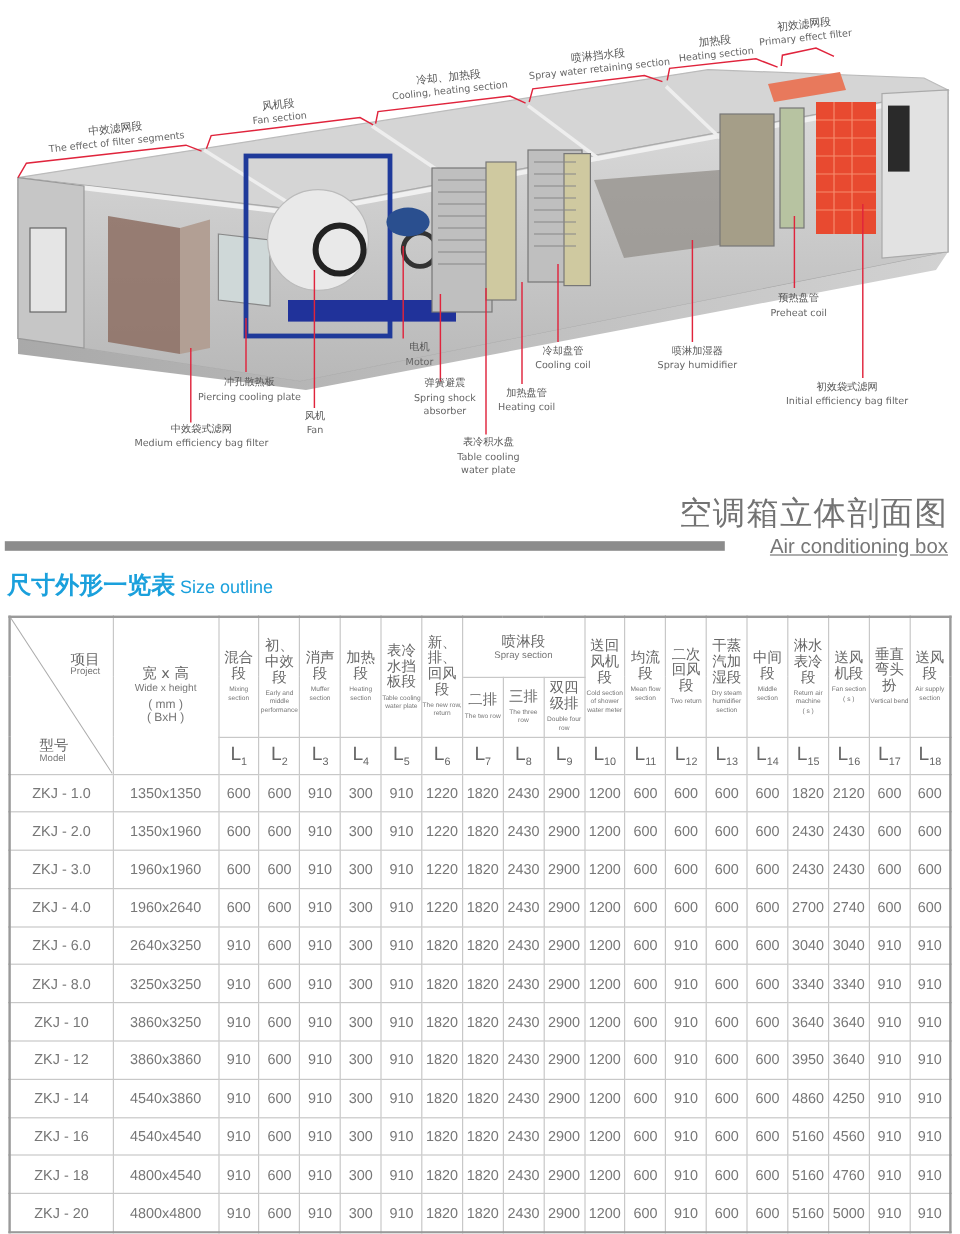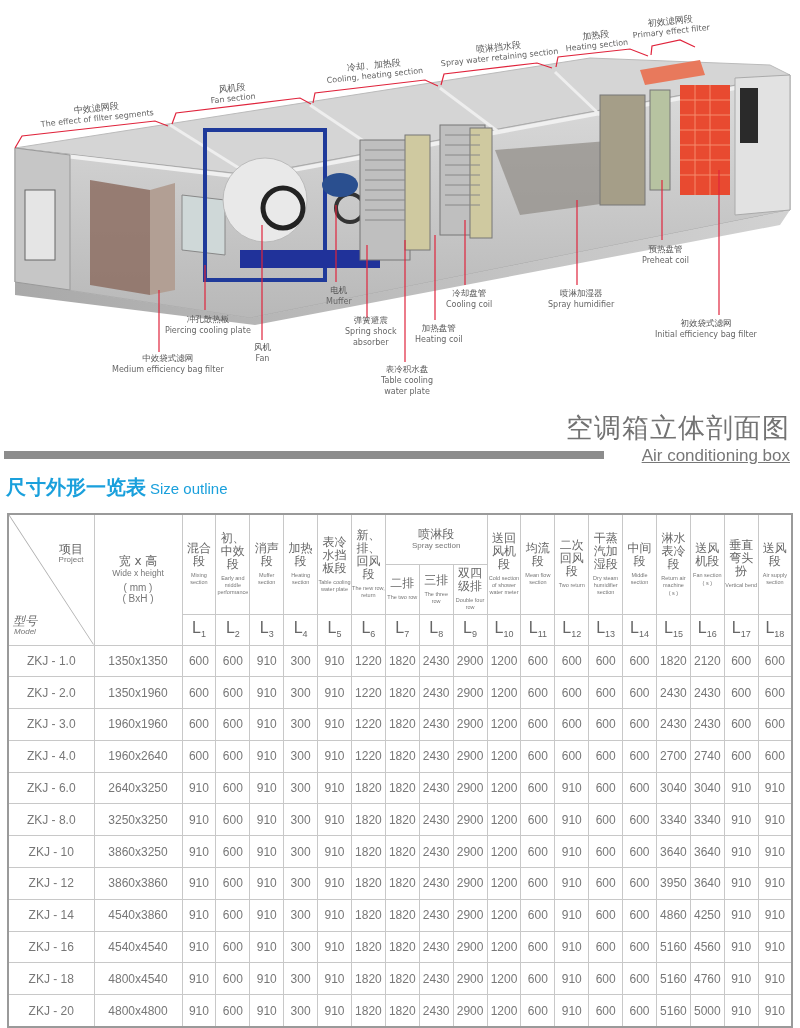--- a/index.html
+++ b/index.html
@@ -186,23 +186,23 @@
     <div class="en">Piercing cooling plate</div>
   </div>
   <div class="callout" style="left:112px;top:353px;">
     <div class="cn">中效袋式滤网</div>
     <div class="en">Medium efficiency bag filter</div>
   </div>
   <div class="callout" style="left:254px;top:342px;">
     <div class="cn">风机</div>
     <div class="en">Fan</div>
   </div>
-  <div class="callout" style="left:326px;top:285px;">
+  <div class="callout" style="left:338px;top:285px;">
     <div class="cn">电机</div>
-    <div class="en">Muffer</div>
+    <div class="en">Motor</div>
   </div>
   <div class="callout" style="left:345px;top:315px;">
     <div class="cn">弹簧避震</div>
     <div class="en">Spring shock</div>
     <div class="en">absorber</div>
   </div>
   <div class="callout" style="left:415px;top:323px;">
     <div class="cn">加热盘管</div>
     <div class="en">Heating coil</div>
   </div>
@@ -246,21 +246,21 @@
   <thead>
     <tr style="height:50px">
       <th rowspan="3" class="diag">
         <svg preserveAspectRatio="none" viewBox="0 0 100 100">
             <line x1="0" y1="0" x2="100" y2="100" stroke="#aaa" stroke-width="0.8"></line>
           </svg>
         <div style="position:absolute;right:10px;top:28px;text-align:center;">
           <div class="hcn">项目</div>
           <div class="hen" style="font-size:8px;margin-top:0">Project</div>
         </div>
-        <div style="position:absolute;left:4px;bottom:10px;text-align:center;font-style:italic;">
+        <div style="position:absolute;left:24px;bottom:10px;text-align:left;">
           <div class="hcn">型号</div>
           <div class="hen" style="font-size:8px;margin-top:0">Model</div>
         </div>
       </th>
       <th rowspan="3">
         <div class="hcn">宽 x 高</div>
         <div style="font-size:8.5px;color:#777">Wide x height</div>
         <div style="font-size:10px;color:#777;margin-top:4px">( mm )</div>
         <div style="font-size:10px;color:#777">( BxH )</div>
       </th>

